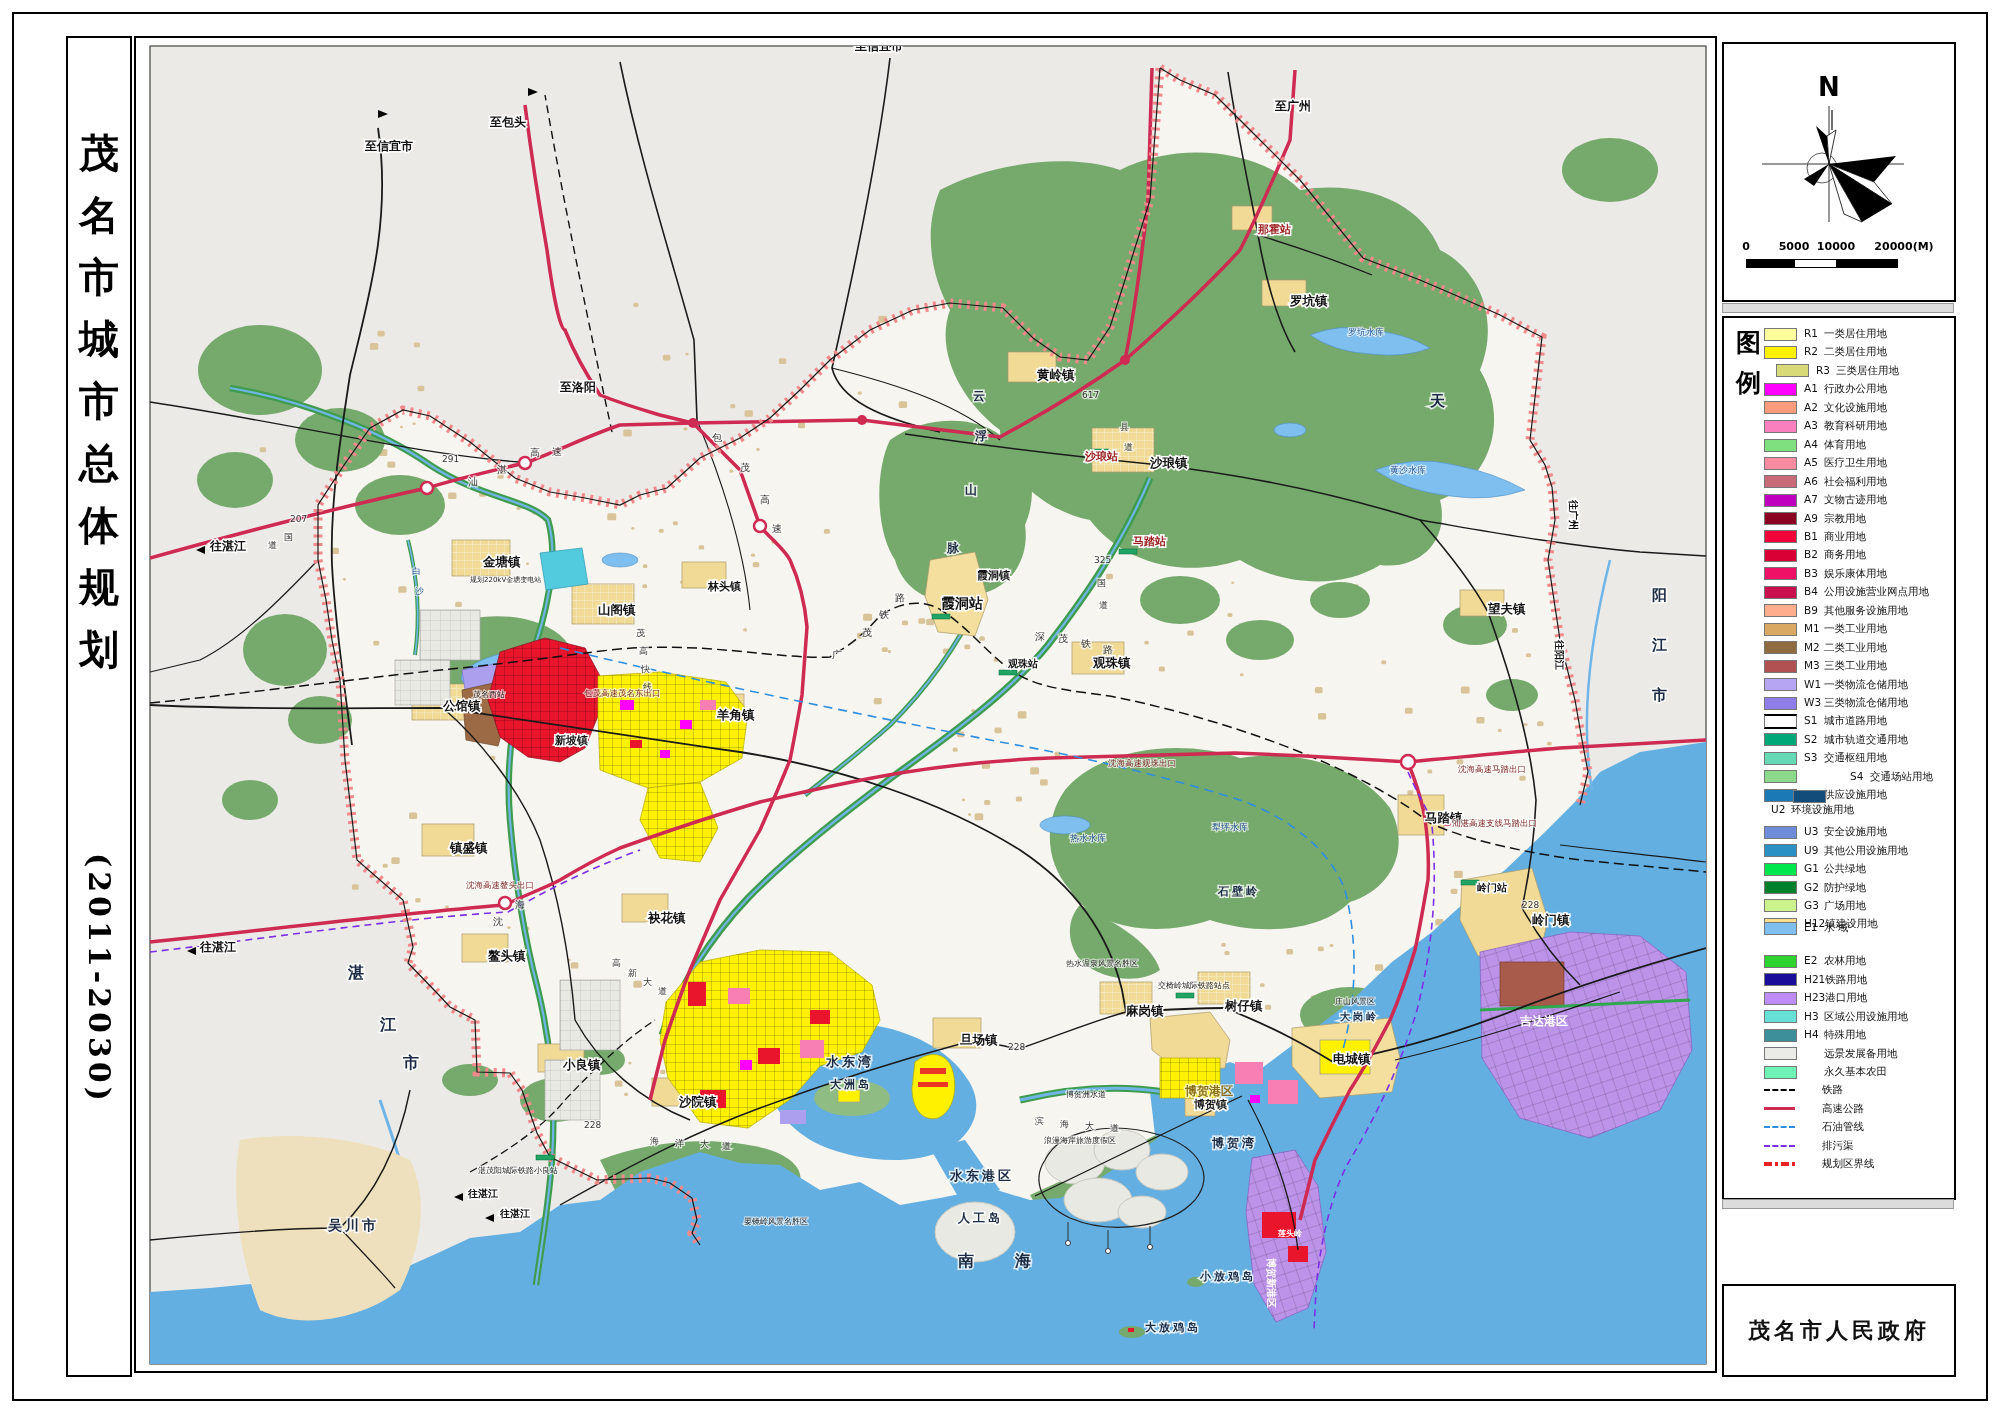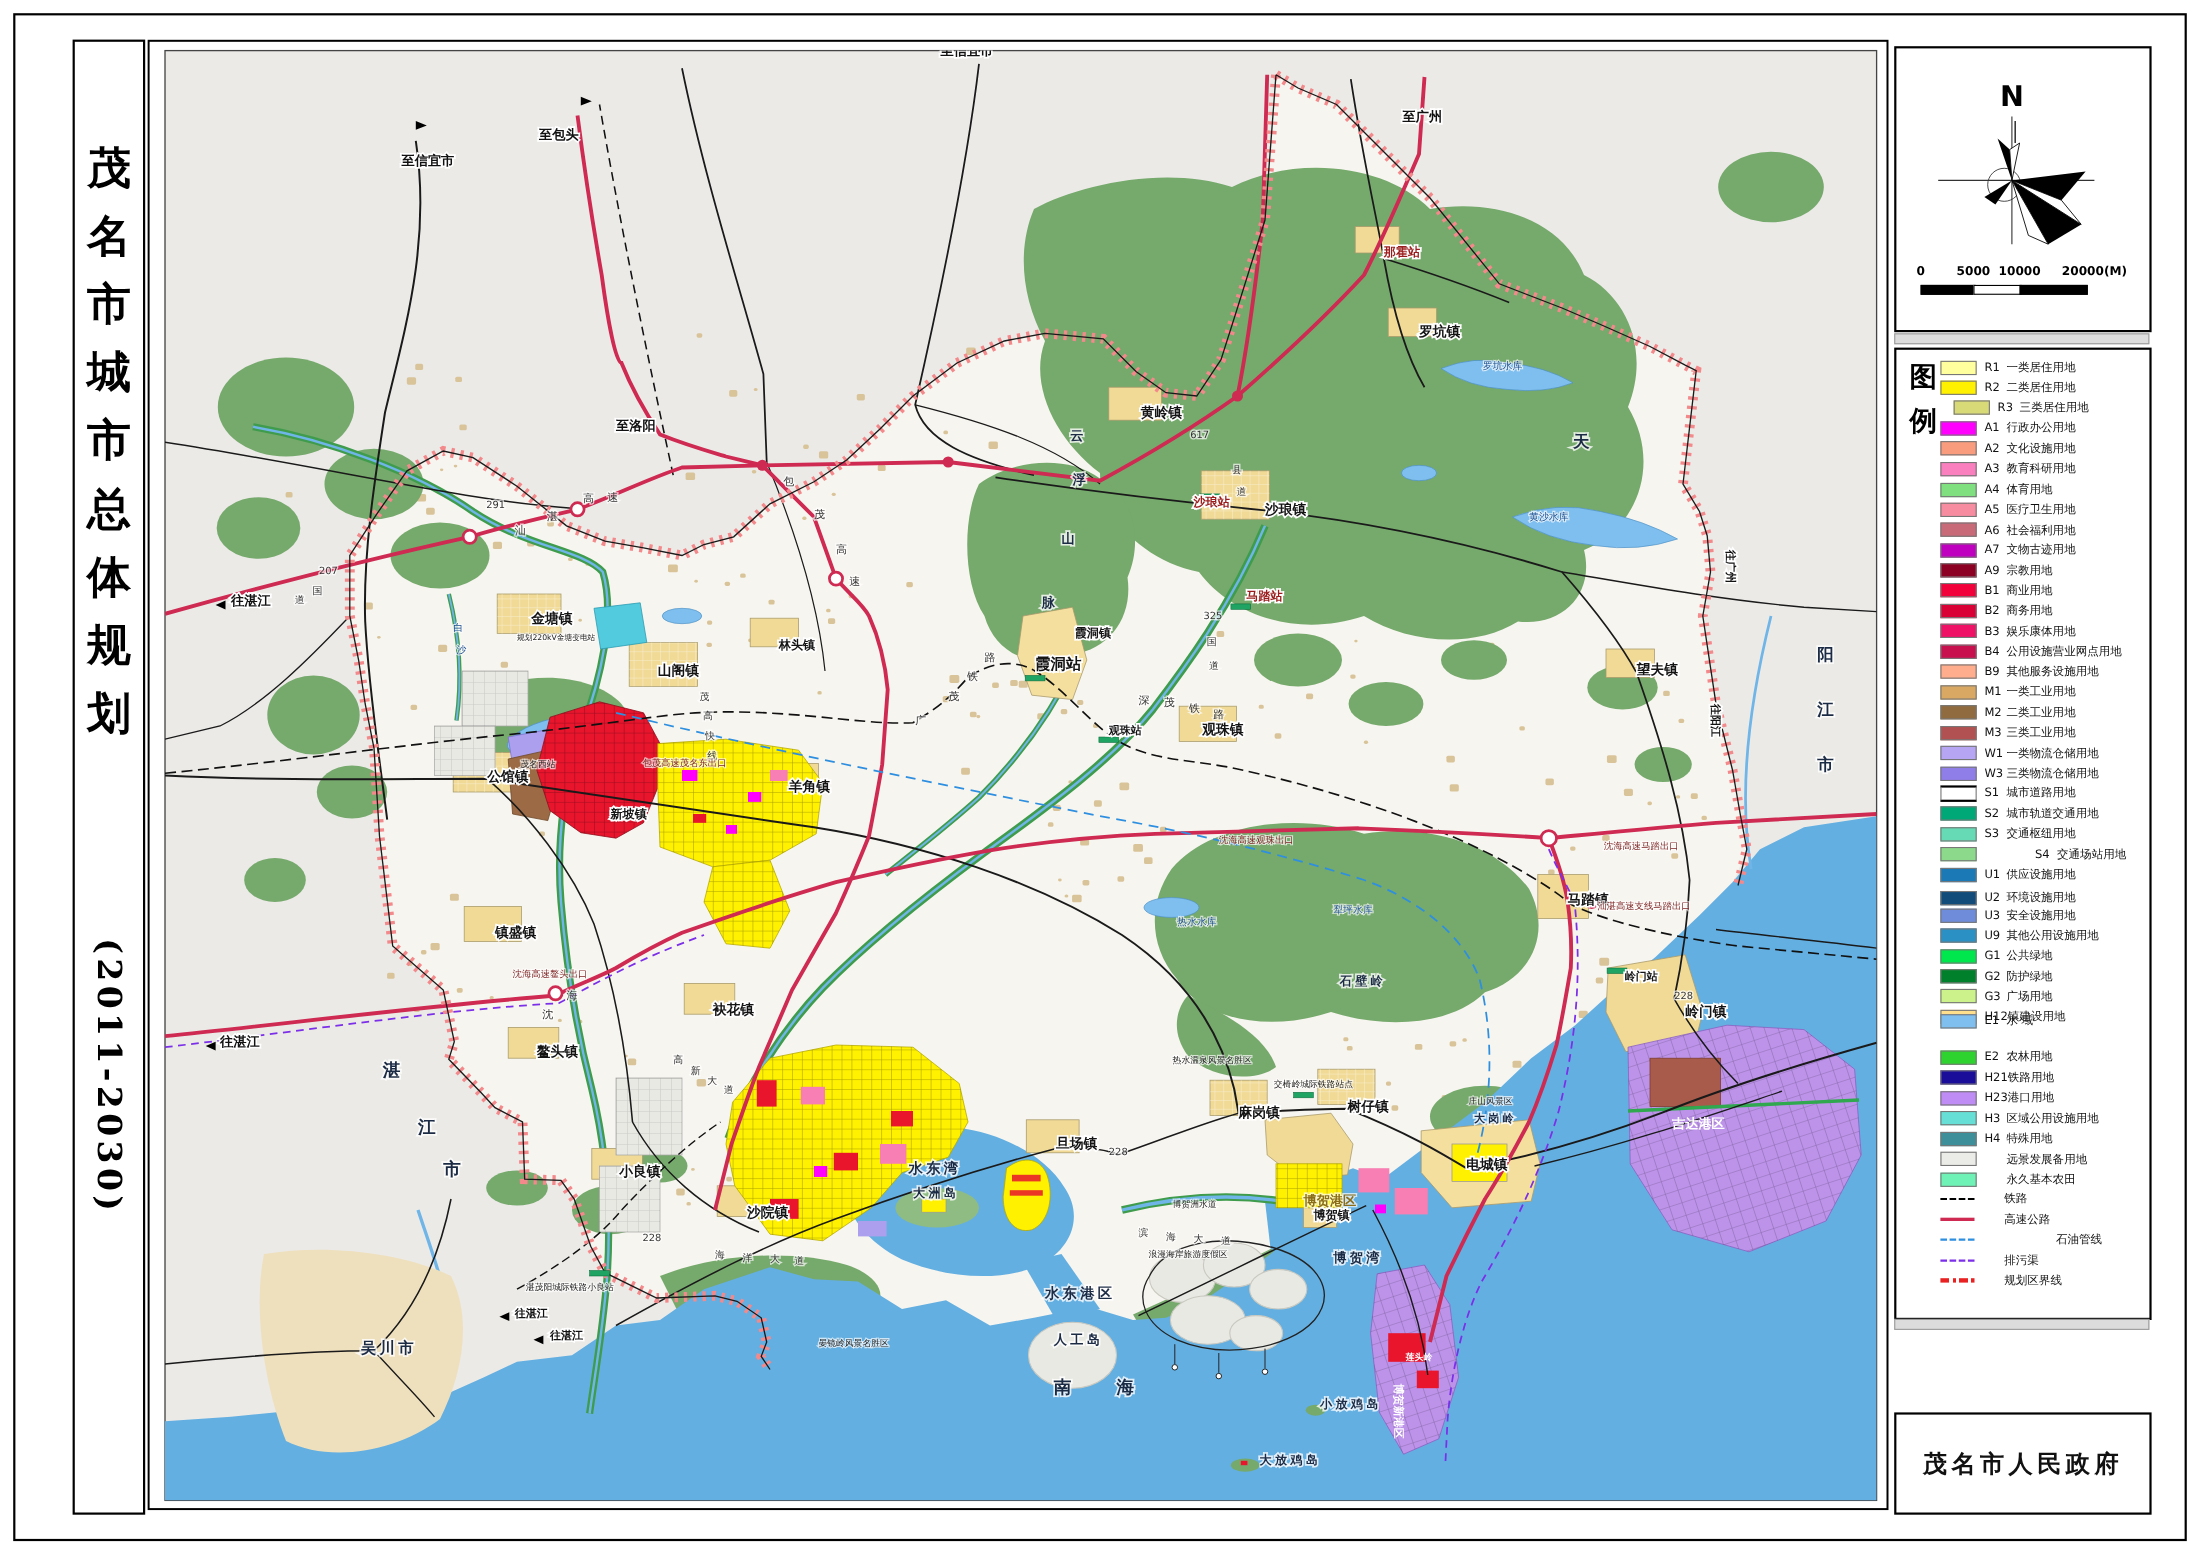--- a/index.html
+++ b/index.html
@@ -811,21 +811,21 @@
           <div class="lg-txt"><span class="lg-code">S3</span>交通枢纽用地</div>
         </div>
         <div class="lg-row" style="top: 450.8px; gap: 46px;">
           <div class="lg-sw" style="background: rgb(140, 217, 140);"></div>
           <div class="lg-txt"><span class="lg-code">S4</span>交通场站用地</div>
         </div>
         <div class="lg-row" style="top: 469.25px;">
           <div class="lg-sw" style="background: rgb(27, 122, 181);"></div>
           <div class="lg-txt"><span class="lg-code">U1</span>供应设施用地</div>
         </div>
-        <div class="lg-row" style="top: 490px;">
+        <div class="lg-row" style="top: 472px; flex-direction: column;">
           <div class="lg-sw" style="background: rgb(17, 76, 122);"></div>
           <div class="lg-txt"><span class="lg-code">U2</span>环境设施用地</div>
         </div>
         <div class="lg-row" style="top: 506.15px;">
           <div class="lg-sw" style="background: rgb(110, 140, 217);"></div>
           <div class="lg-txt"><span class="lg-code">U3</span>安全设施用地</div>
         </div>
         <div class="lg-row" style="top: 524.6px;">
           <div class="lg-sw" style="background: rgb(43, 145, 196);"></div>
           <div class="lg-txt"><span class="lg-code">U9</span>其他公用设施用地</div>
@@ -883,21 +883,21 @@
             <i style="border-top: 2.5px dashed rgb(0, 0, 0);"></i>
           </div>
           <div class="lg-txt"><span class="lg-code"></span>铁路</div>
         </div>
         <div class="lg-row" style="top: 782.9px;">
           <div class="lg-sw line">
             <i style="border-top: 3px solid rgb(206, 42, 82);"></i>
           </div>
           <div class="lg-txt"><span class="lg-code"></span>高速公路</div>
         </div>
-        <div class="lg-row" style="top: 801.35px; gap: 47px;">
+        <div class="lg-row" style="top: 801.35px;">
           <div class="lg-sw line">
             <i style="border-top: 2.5px dashed rgb(46, 143, 224);"></i>
           </div>
           <div class="lg-txt"><span class="lg-code"></span>石油管线</div>
         </div>
         <div class="lg-row" style="top: 819.8px;">
           <div class="lg-sw line">
             <i style="border-top: 2.5px dashed rgb(124, 47, 232);"></i>
           </div>
           <div class="lg-txt"><span class="lg-code"></span>排污渠</div>

